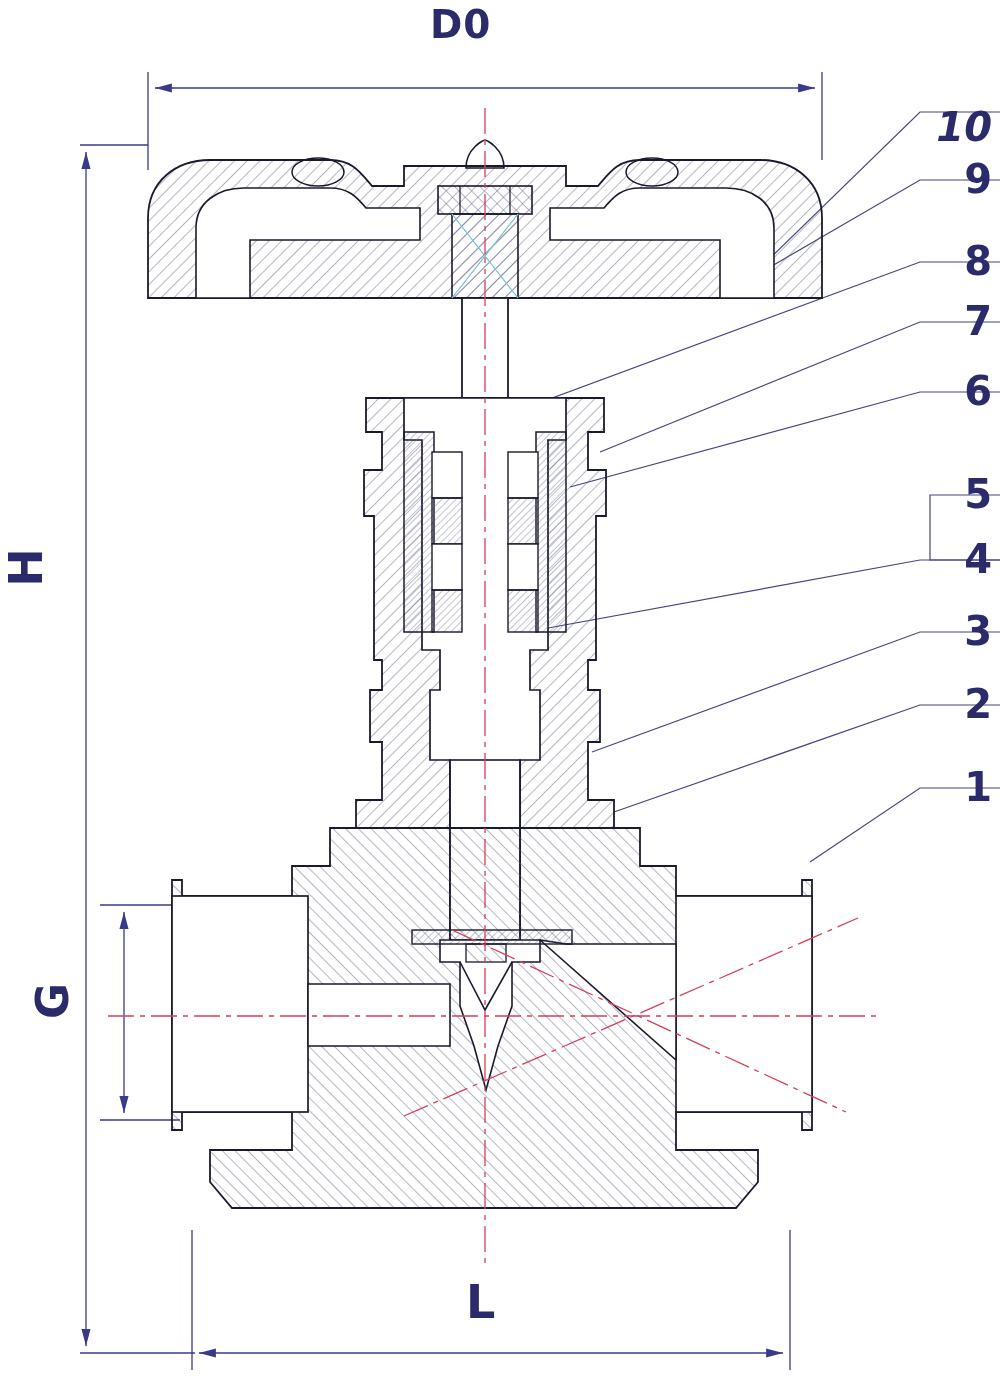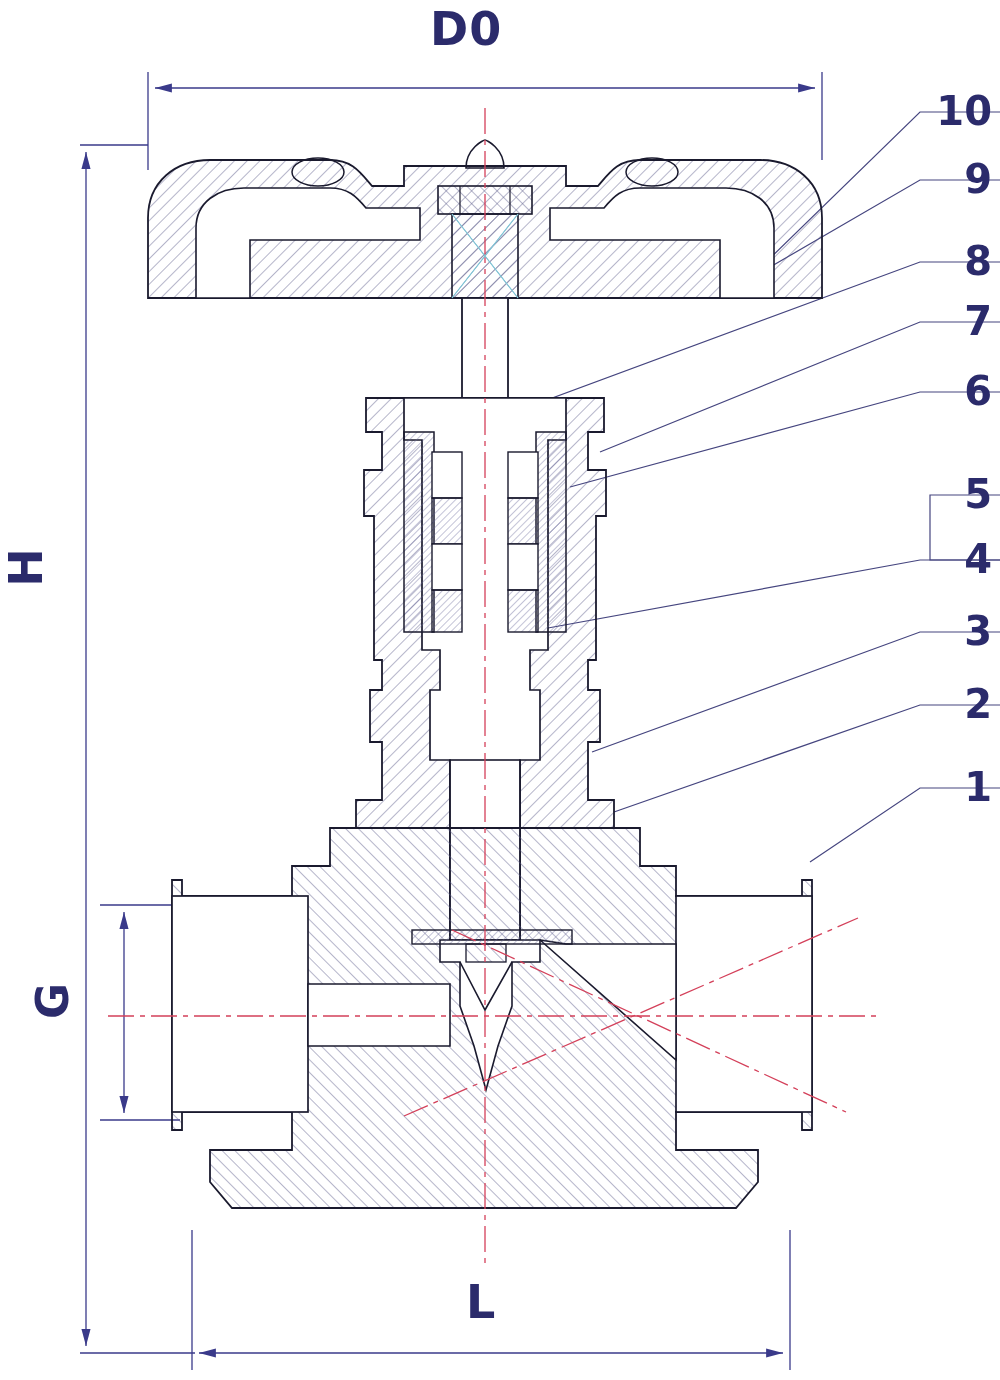--- a/index.html
+++ b/index.html
@@ -33,21 +33,21 @@
     color: #2b2b6b;
     font-weight: bold;
     font-size: 40px;
     font-family: "DejaVu Sans", sans-serif;
     text-align: right;
     width: 60px;
   }
   #label-D0 {
     left: 430px;
     top: 2px;
-    font-size: 46px;
+    font-size: 39px;
   }
   #label-H {
     left: 6px;
     top: 540px;
     font-size: 46px;
     transform: rotate(-90deg);
     transform-origin: center center;
   }
   #label-G {
     left: 34px;
@@ -204,21 +204,21 @@
     <line x1="452" y1="214" x2="518" y2="298"></line>
     <line x1="518" y1="214" x2="452" y2="298"></line>
   </g>
 </svg>
 
 <div class="dim-label" id="label-D0">D0</div>
 <div class="dim-label" id="label-H">H</div>
 <div class="dim-label" id="label-G">G</div>
 <div class="dim-label" id="label-L">L</div>
 
-<div class="callout-num" style="left:932px; top:88px;">10</div>
+<div class="callout-num" style="left:932px; top:104px;font-style:italic;">10</div>
 <div class="callout-num" style="left:932px; top:156px;">9</div>
 <div class="callout-num" style="left:932px; top:238px;">8</div>
 <div class="callout-num" style="left:932px; top:298px;">7</div>
 <div class="callout-num" style="left:932px; top:368px;">6</div>
 <div class="callout-num" style="left:932px; top:471px;">5</div>
 <div class="callout-num" style="left:932px; top:536px;">4</div>
 <div class="callout-num" style="left:932px; top:608px;">3</div>
 <div class="callout-num" style="left:932px; top:681px;">2</div>
 <div class="callout-num" style="left:932px; top:764px;">1</div>
 

